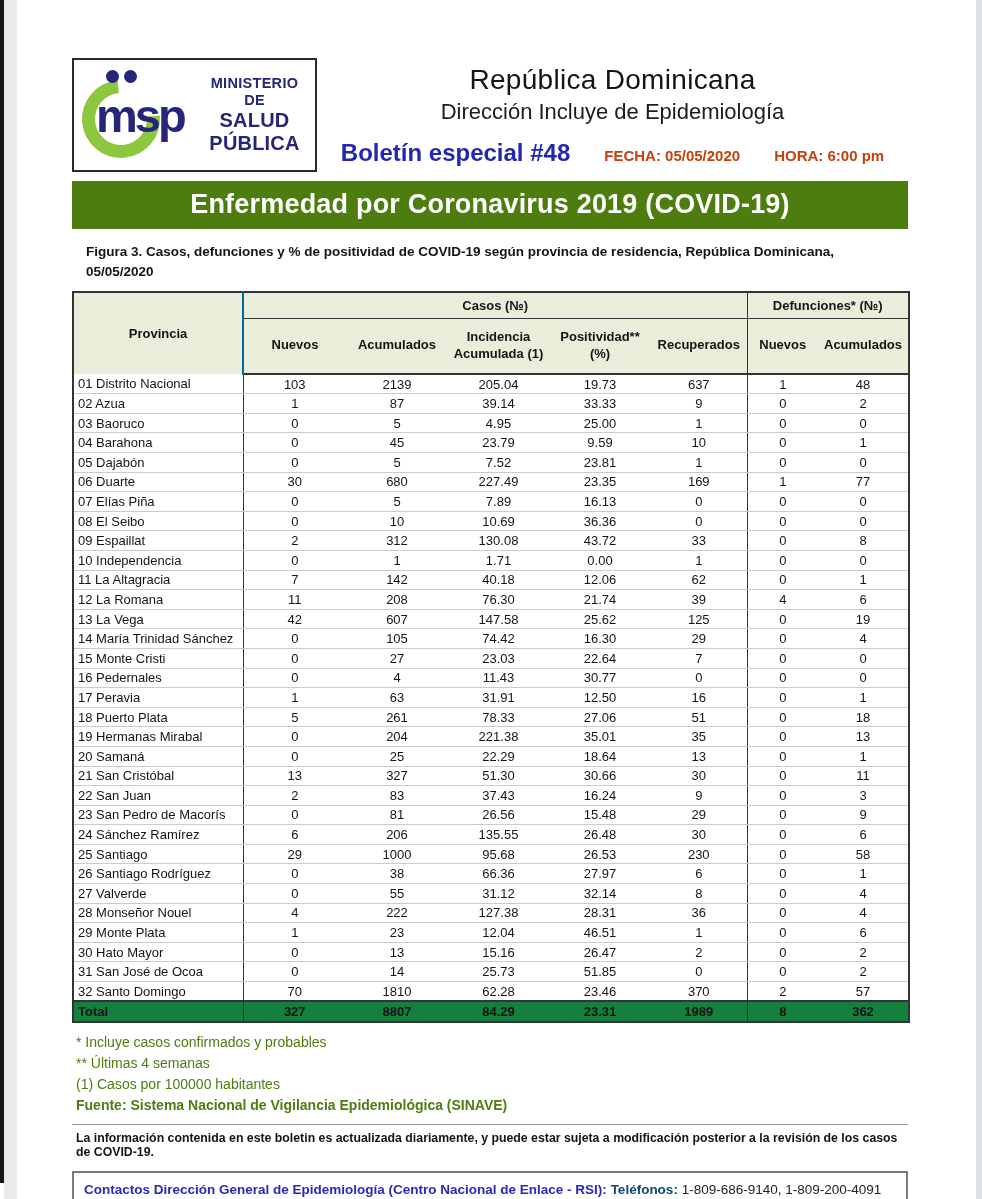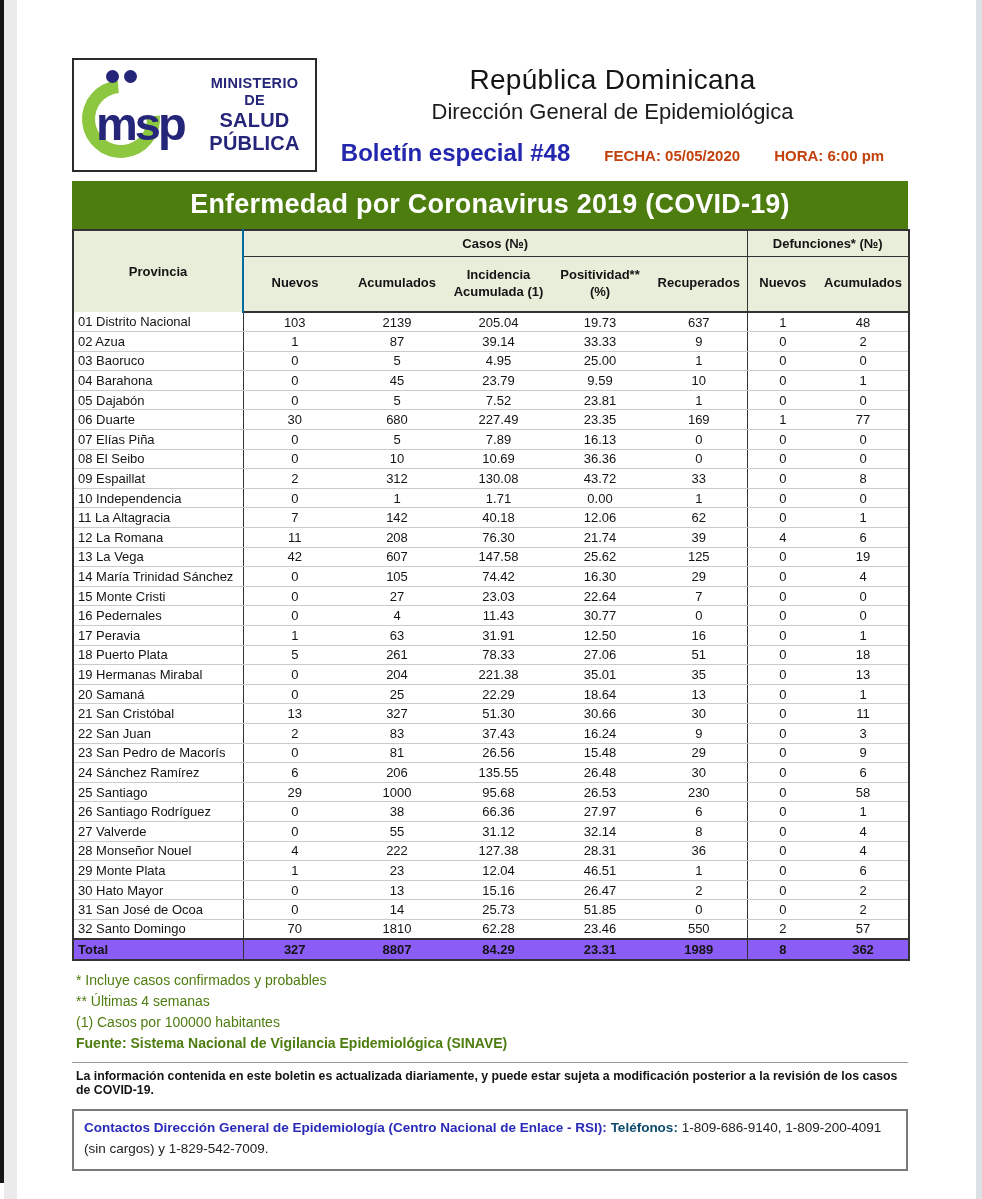--- a/index.html
+++ b/index.html
@@ -12,21 +12,21 @@
   .edge-gray  { position:absolute; left:4px; top:0; width:13px; height:100%; background:#ebebeb; }
   .edge-right { position:absolute; right:0; top:0; width:6px; height:100%; background:#dde1e5; }
 
   .content { position:absolute; left:72px; top:0; width:836px; }
 
   
   .header-row { display:flex; margin-top:58px; }
   .logo-box { width:245px; height:114px; border:2px solid #2a2a2a; background:#fff; display:flex; align-items:center; padding:4px 6px; flex-shrink:0; }
   .logo-mark { position:relative; width:108px; height:102px; flex-shrink:0; }
   .logo-ring { position:absolute; left:2px; top:16px; width:78px; height:78px; border-radius:50%; border:13px solid #8dc63f; border-top-color:transparent; transform:rotate(40deg); }
-  .logo-msp { position:absolute; left:16px; top:32px; font-size:47px; font-weight:bold; letter-spacing:-3px; color:#252579; }
+  .logo-msp { position:absolute; left:16px; top:24px; font-size:47px; font-weight:bold; letter-spacing:-3px; color:#252579; }
   .logo-dot { position:absolute; width:13px; height:13px; border-radius:50%; background:#252579; top:6px; }
   .logo-dot.d1 { left:26px; } .logo-dot.d2 { left:44px; }
   .logo-text { color:#252579; text-align:center; line-height:1.15; margin-left:12px; flex:1; }
   .logo-text .l1 { font-size:14.5px; font-weight:600; letter-spacing:0.3px; }
   .logo-text .l2 { font-size:20px; font-weight:bold; letter-spacing:0.2px; }
 
   .header-right { flex:1; text-align:center; padding-top:6px; }
   .country { font-size:28px; color:#141414; letter-spacing:0.3px; }
   .org     { font-size:22px; color:#1c1c1c; margin-top:3px; }
   .bulletin-row { display:flex; justify-content:center; align-items:baseline; gap:34px; margin-top:14px; }
@@ -45,21 +45,21 @@
   thead th { background:#e9eedb; font-weight:bold; color:#141414; }
   th.group { border-bottom:1px solid #333; height:26px; font-size:13px; }
   th.prov-h { border-right:2px solid #0369a1; vertical-align:middle; }
   th.defun-h { border-left:1px solid #333; }
   th.sub { height:56px; vertical-align:middle; text-align:center; line-height:1.3; border-bottom:2px solid #333; padding:0 4px; }
   th.sub.first { border-left:1px solid #333; }
   th.sub.def-first { border-left:1px solid #333; }
   tbody td { height:19.6px; text-align:center; border-bottom:1px solid #cbcbcb; color:#141414; padding:0 3px; }
   tbody td.prov { text-align:left; padding-left:4px; border-right:1px solid #333; }
   tbody td.sep { border-right:1px solid #333; }
-  tr.total td { background:#8b5cf6; font-weight:bold; border-top:2px solid #333; border-bottom:none; height:21px; }
+  tr.total td { background:#15803d; font-weight:bold; border-top:2px solid #333; border-bottom:none; height:21px; }
 
   
   .notes { margin-top:9px; margin-left:4px; font-size:14px; line-height:1.5; color:#4d7c0f; }
   .notes .fuente { font-weight:bold; }
   .rule { border-top:1px solid #999; margin:8px 0 6px; }
   .disclaimer { font-size:12.3px; font-weight:bold; margin:2px 0 12px 4px; color:#141414; }
 
   
   .contact-box { border:2px solid #7a7a7a; padding:7px 10px 9px; font-size:13.5px; line-height:1.55; color:#222; }
   .c-heading { font-weight:bold; color:#2a2ab8; }
@@ -83,31 +83,32 @@
           <div class="logo-dot d2"></div>
           <div class="logo-msp">msp</div>
         </div>
         <div class="logo-text">
           <div class="l1">MINISTERIO DE</div>
           <div class="l2">SALUD PÚBLICA</div>
         </div>
       </div>
       <div class="header-right">
         <div class="country">República Dominicana</div>
-        <div class="org">Dirección General de Epidemiológica</div>
+        <div class="org">Dirección Incluye de Epidemiología</div>
         <div class="bulletin-row">
           <span class="bulletin">Boletín especial #48</span>
           <span class="fecha">FECHA: 05/05/2020</span>
           <span class="hora">HORA: 6:00 pm</span>
         </div>
       </div>
     </div>
 
     <div class="banner">Enfermedad por Coronavirus 2019 (COVID-19)</div>
 
+    <div class="caption">Figura 3. Casos, defunciones y % de positividad de COVID-19 según provincia de residencia, República Dominicana, 05/05/2020</div>
 
     <table>
       <colgroup>
         <col class="c-prov">
           <col class="c1">
           <col class="c2">
           <col class="c3">
           <col class="c4">
           <col class="c5">
           <col class="c6">
@@ -439,21 +440,21 @@
             <td class="sep">0</td>
             <td>0</td>
             <td>2</td>
           </tr>
           <tr>
             <td class="prov">32 Santo Domingo</td>
             <td>70</td>
             <td>1810</td>
             <td>62.28</td>
             <td>23.46</td>
-            <td class="sep">550</td>
+            <td class="sep">370</td>
             <td>2</td>
             <td>57</td>
           </tr>
           <tr class="total">
             <td class="prov">Total</td>
             <td>327</td>
             <td>8807</td>
             <td>84.29</td>
             <td>23.31</td>
             <td class="sep">1989</td>

